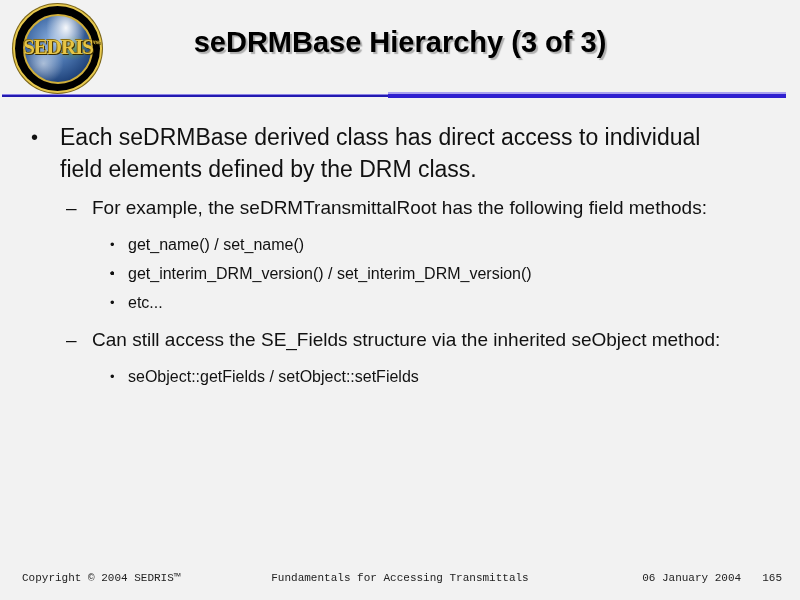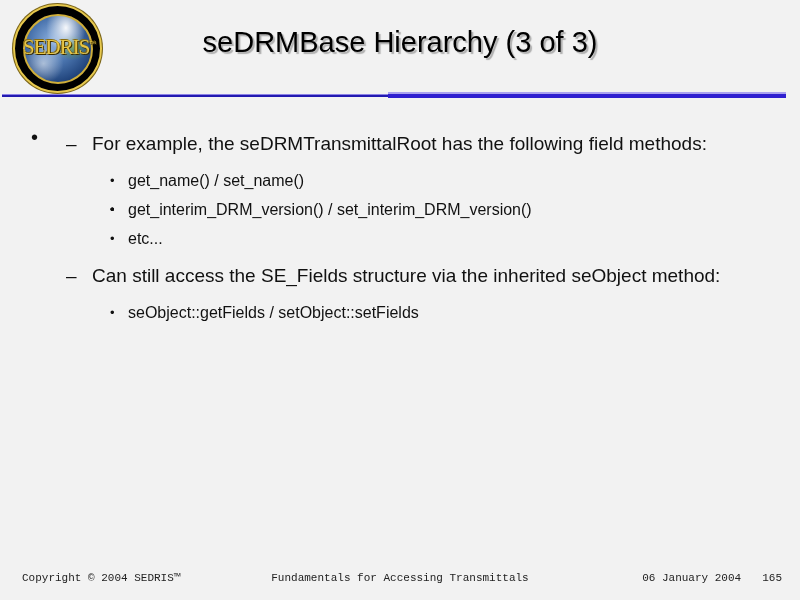--- a/index.html
+++ b/index.html
@@ -26,36 +26,35 @@
     border:2px solid #cfae3a;
     background:
       radial-gradient(ellipse at 62% 18%, rgba(255,255,255,0.95) 0%, rgba(255,255,255,0.55) 14%, rgba(255,255,255,0) 34%),
       radial-gradient(ellipse at 28% 72%, rgba(255,255,255,0.55) 0%, rgba(255,255,255,0) 30%),
       radial-gradient(ellipse at 72% 48%, rgba(96,150,70,0.85) 0%, rgba(96,150,70,0) 26%),
       radial-gradient(circle at 42% 38%, #8fb2e0 0%, #4a74ae 40%, #23477f 72%, #0d2246 100%);
   }
   .logo-text {
     position:absolute; left:0; right:0; top:50%;
     transform:translateY(-55%);
-    text-align:left;
+    text-align:right;
     font-family:"Liberation Serif", serif;
-    font-weight:normal;
+    font-weight:bold;
     font-size:21px;
     letter-spacing:-1px;
     color:#e7c545;
     text-shadow:1px 1px 0 #3a2c00, -1px -1px 0 #8a6d10;
-    padding-left:8px;
   }
   .logo-text sup { font-size:7px; letter-spacing:0; }
 
   
   .title {
     position:absolute; left:0; right:0; top:26px;
     text-align:center;
-    font-size:29px; font-weight:normal; color:#000;
+    font-size:29px; font-weight:bold; color:#000;
     text-shadow:2px 2px 1px rgba(120,120,120,0.55);
   }
 
   
   .rule { position:absolute; left:2px; top:91px; width:784px; height:7px; }
   .rule-left {
     position:absolute; left:0; top:3px; width:386px; height:3px;
     background:linear-gradient(#8c82e6 0 1px, #221ab0 1px 100%);
   }
   .rule-right {
@@ -108,20 +107,21 @@
 
 <div class="rule">
   <div class="rule-left"></div>
   <div class="rule-right"></div>
 </div>
 
 <div class="content">
 
   <div class="l1">
     <span class="marker">•</span>
+    <span>Each seDRMBase derived class has direct access to individual field elements defined by the DRM class.</span>
   </div>
 
   <div class="l2">
     <span class="marker">–</span>
     <span>For example, the seDRMTransmittalRoot has the following field methods:</span>
   </div>
 
   <div class="l3-group">
     <div class="l3">
       <span class="marker">•</span>

